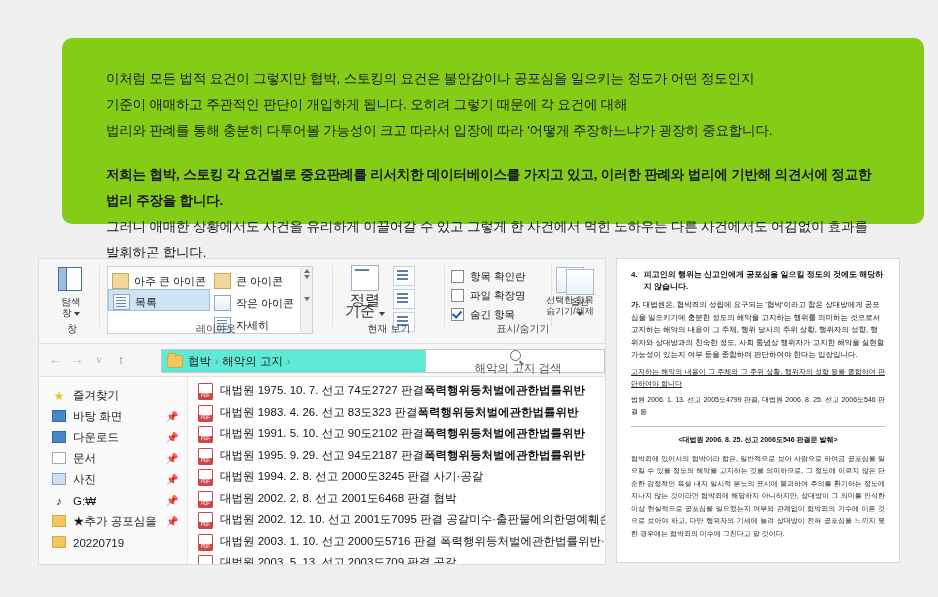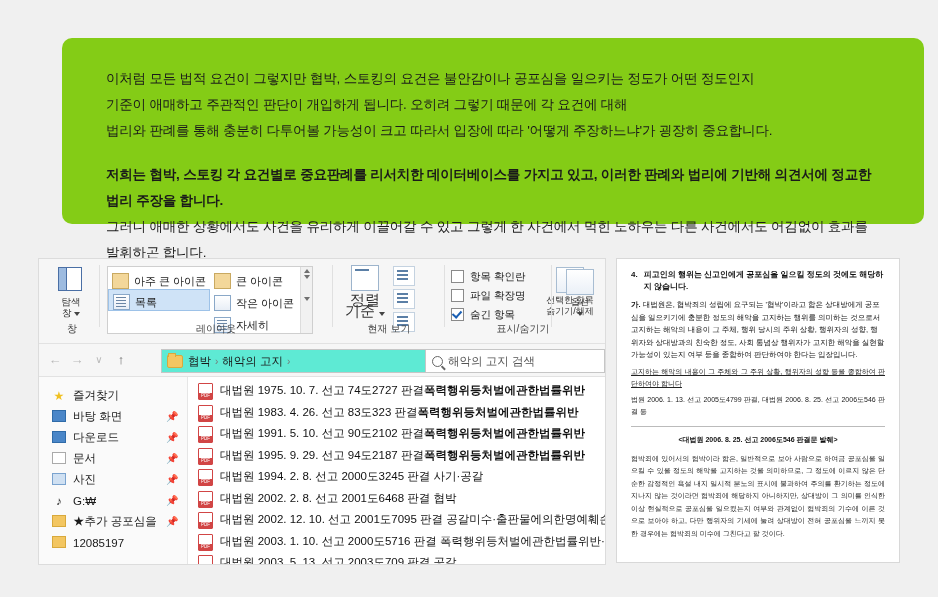--- a/index.html
+++ b/index.html
@@ -352,20 +352,21 @@
     position: absolute;
     left: 386px; top: 5px;
     width: 172px; height: 22px;
     background: #fff;
     border: 1px solid #c6c6c6;
     display: flex;
     align-items: center;
     padding-left: 6px;
     font-size: 11.5px;
     color: #555;
+    flex-direction: column;
   }
   .mag {
     width: 9px; height: 9px;
     border: 1.5px solid #666;
     border-radius: 50%;
     margin-right: 5px;
     position: relative;
     flex: 0 0 auto;
   }
   .mag:after {
@@ -678,21 +679,21 @@
           <span>G:₩</span>
           <span class="pin">📌</span>
         </div>
         <div class="nav-item">
           <span class="ic"><span class="sq fold"></span></span>
           <span>★추가 공포심을</span>
           <span class="pin">📌</span>
         </div>
         <div class="nav-item">
           <span class="ic"><span class="sq fold"></span></span>
-          <span>12085197</span>
+          <span>20220719</span>
         </div>
       </div>
 
       <div class="file-list">
         <div class="file-row">
           <span class="pdf-ic"></span>
           <span>대법원 1975. 10. 7. 선고 74도2727 판결 </span>
             <span class="fn-b">폭력행위등처벌에관한법률위반</span>
         </div>
         <div class="file-row">

